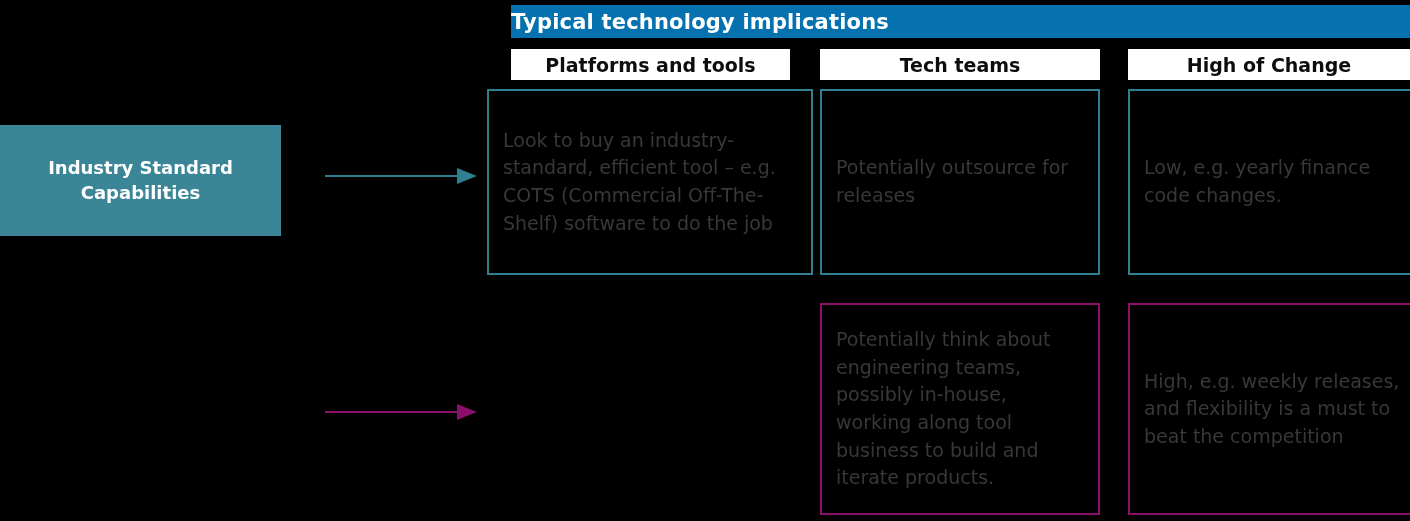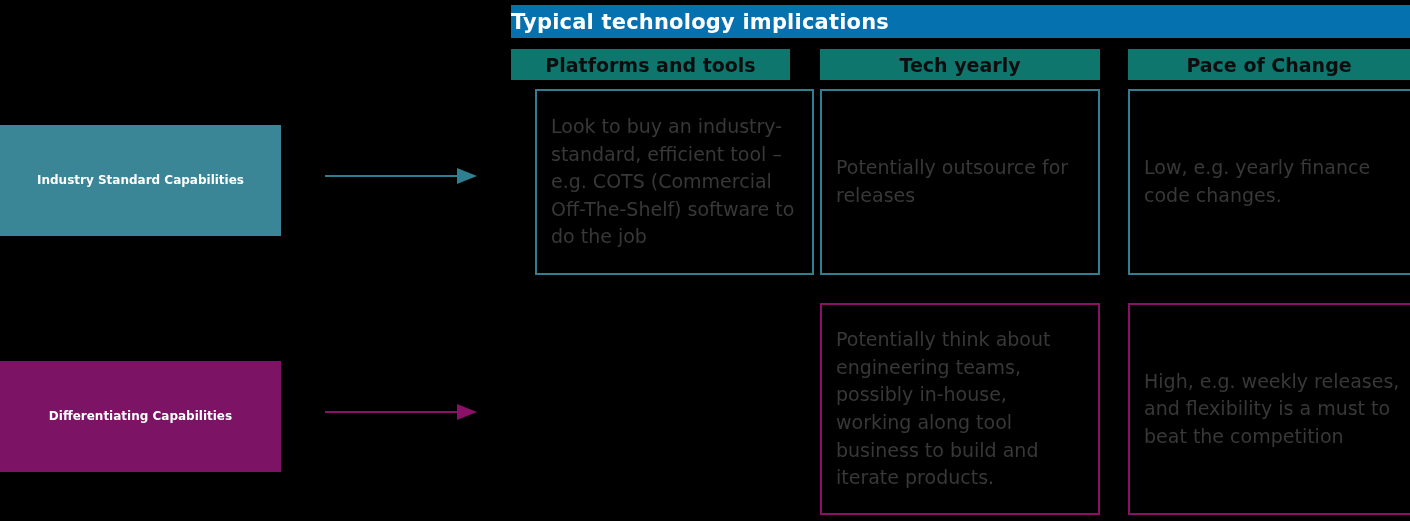--- a/index.html
+++ b/index.html
@@ -34,21 +34,21 @@
     font-weight: bold;
     letter-spacing: 0.2px;
     white-space: nowrap;
   }
 
   
   .colhead {
     position: absolute;
     top: 49px;
     height: 31px;
-    background: #0f766e;
+    background: #ffffff;
     display: flex;
     align-items: center;
     justify-content: center;
   }
   .colhead-text {
     color: #0d0d0d;
     font-size: 19px;
     font-weight: bold;
     white-space: nowrap;
   }
@@ -61,21 +61,21 @@
     position: absolute;
     left: 0px;
     width: 281px;
     display: flex;
     align-items: center;
     justify-content: center;
     text-align: center;
   }
   .catbox-text {
     color: #ffffff;
-    font-size: 12px;
+    font-size: 18px;
     font-weight: bold;
     line-height: 1.35;
     padding: 0 14px;
   }
   .catbox.row0 {
     top: 125px;
     height: 111px;
     background: #3a8596;
   }
   .catbox.row1 {
@@ -131,64 +131,61 @@
     color: #383838;
     font-size: 19px;
     line-height: 1.45;
     padding: 0 14px;
     width: 100%;
   }
 
   .cell.r0 { top: 89px;  height: 186px; }
   .cell.r1 { top: 303px; height: 212px; }
 
-  .cell.k0 { left: 535px; width: 279px; }
+  .cell.k0 { left: 487px; width: 326px; }
   .cell.k1 { left: 820px; width: 280px; }
   .cell.k2 { left: 1128px; width: 288px; }
 </style>
 </head>
 <body>
 
 <div id="canvas">
 
   <div class="banner">
     <span class="banner-text">Typical technology implications</span>
   </div>
 
   <div class="colhead c0">
     <span class="colhead-text">Platforms and tools</span>
   </div>
   <div class="colhead c1">
-    <span class="colhead-text">Tech yearly</span>
+    <span class="colhead-text">Tech teams</span>
   </div>
   <div class="colhead c2">
-    <span class="colhead-text">Pace of Change</span>
+    <span class="colhead-text">High of Change</span>
   </div>
 
   <div class="catbox row0">
     <span class="catbox-text">Industry Standard Capabilities</span>
   </div>
   <div class="arrow row0">
     <div class="arrow-line"></div>
     <div class="arrow-head"></div>
   </div>
 
   <div class="cell teal r0 k0">
     <span class="cell-text">Look to buy an industry-standard, efficient tool – e.g. COTS (Commercial Off-The-Shelf) software  to do the job</span>
   </div>
   <div class="cell teal r0 k1">
     <span class="cell-text">Potentially outsource for releases</span>
   </div>
   <div class="cell teal r0 k2">
     <span class="cell-text">Low, e.g. yearly finance code changes.</span>
   </div>
 
-  <div class="catbox row1">
-    <span class="catbox-text">Differentiating Capabilities</span>
-  </div>
   <div class="arrow row1">
     <div class="arrow-line"></div>
     <div class="arrow-head"></div>
   </div>
 
   <div class="cell purple r1 k1">
     <span class="cell-text">Potentially think about engineering teams, possibly in-house, working along tool business to build and iterate products.</span>
   </div>
   <div class="cell purple r1 k2">
     <span class="cell-text">High, e.g. weekly releases, and flexibility is a must to beat the competition</span>

